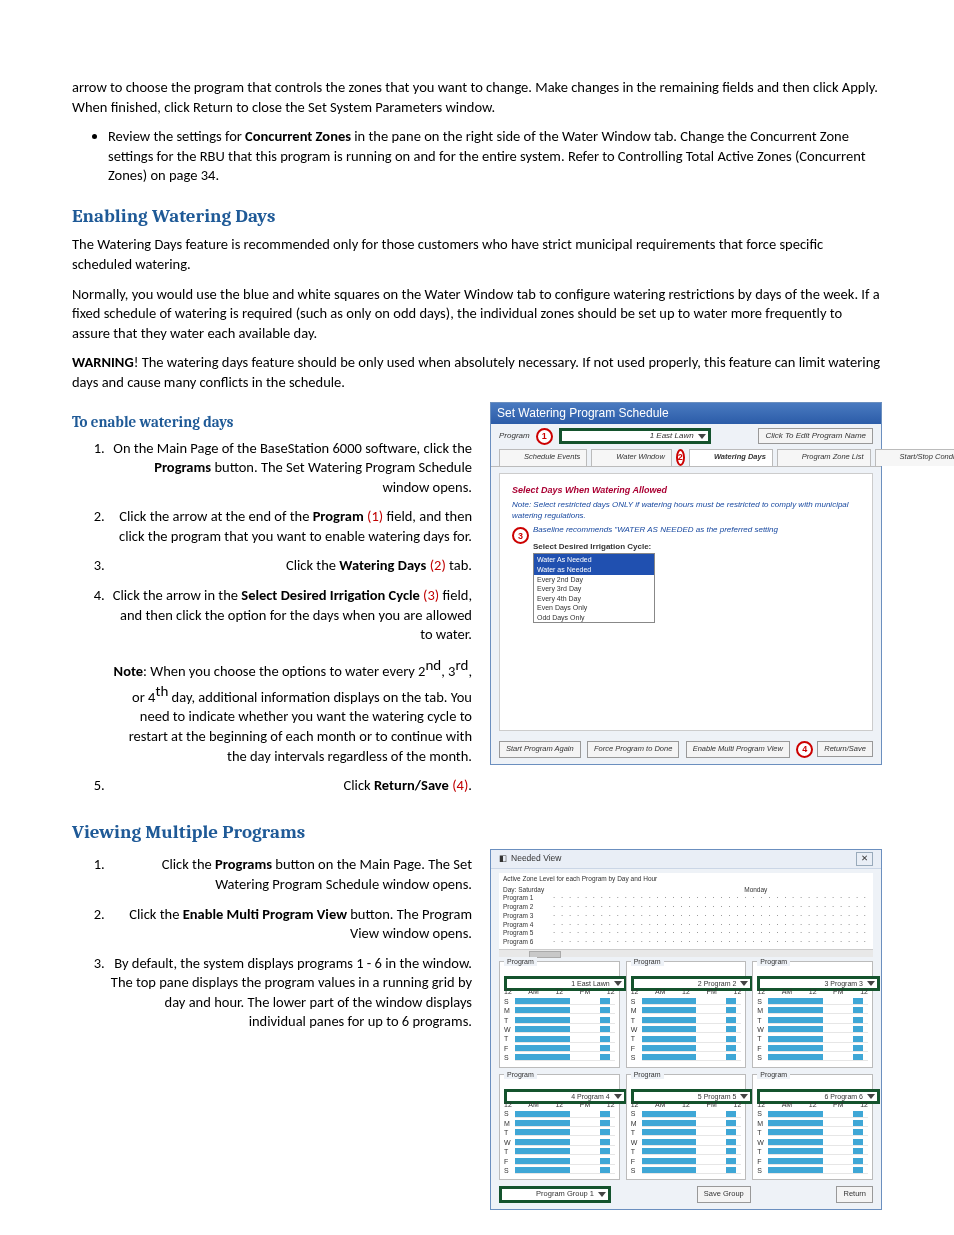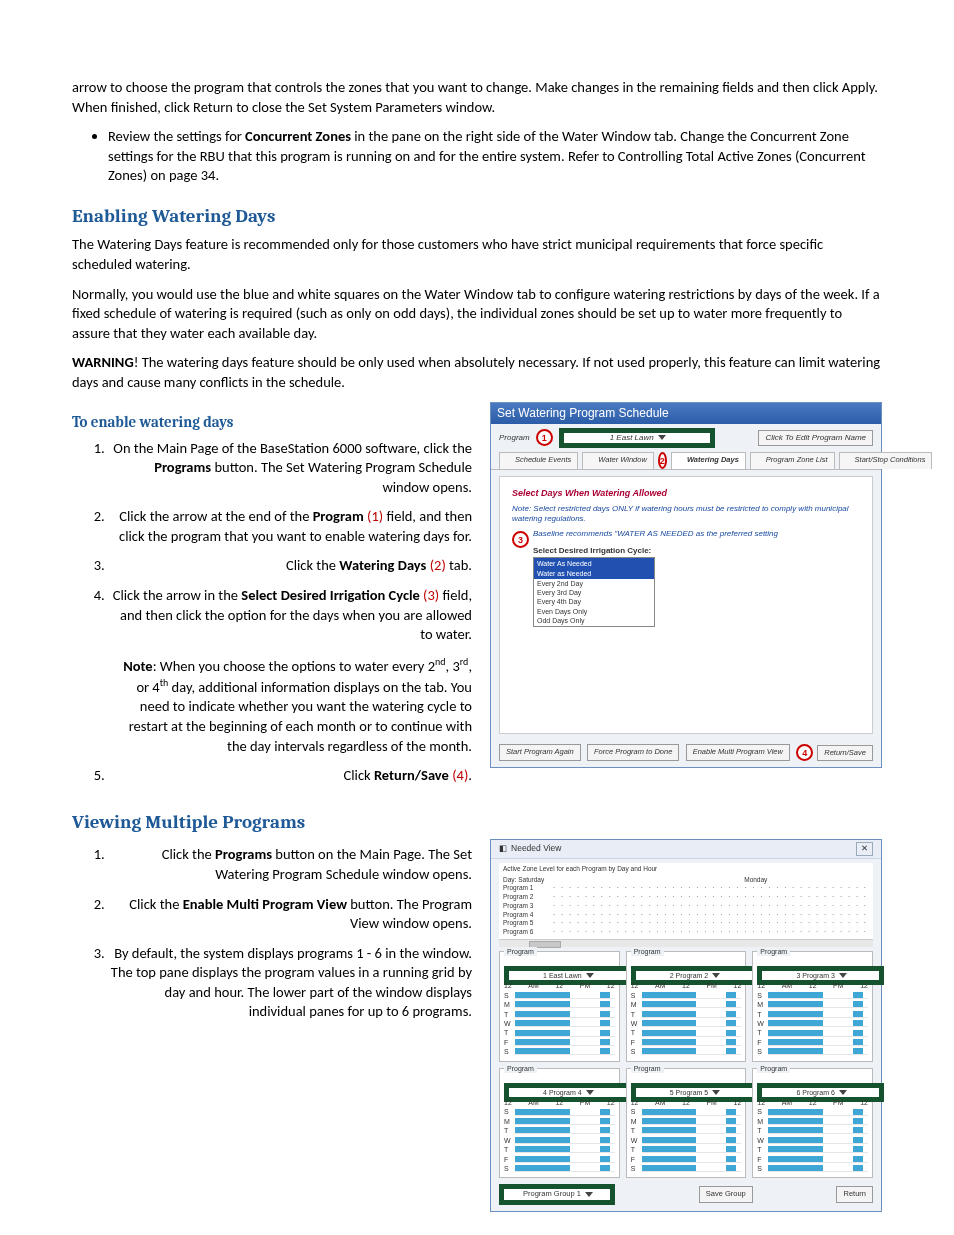--- a/index.html
+++ b/index.html
@@ -28,41 +28,41 @@
   }
   p { margin: 6px 0 10px 0; }
   ul.bullet { list-style: disc; padding-left: 36px; margin: 6px 0 14px 0; }
   ul.bullet li { padding-left: 0; margin-bottom: 18px; }
   ol { padding-left: 36px; margin: 6px 0 10px 0; text-align: right; }
   ol li { margin-bottom: 10px; padding-left: 0; }
   .two-col { display: flex; gap: 18px; align-items: flex-start; }
   .col-left { flex: 1 1 0; }
   .col-right { flex: 0 0 auto; }
   .red { color: #c00000; }
-  .super { font-size: 10px; vertical-align: super; }
+  .super { font-size: 15px; vertical-align: super; }
   .footer { color: #595959; letter-spacing: 2px; font-size: 13px; margin-top: 28px; }
   .footer .pagenum { letter-spacing: normal; font-weight: normal; color: #000; text-align: center; }
   .shot {
     border: 1px solid #6b8fbf;
     background: #eef2f7;
     font-family: Arial, sans-serif;
     font-size: 8px;
     color: #333;
   }
   .shot1 { width: 390px; }
   .shot2 { width: 390px; }
   .titlebar {
     background: linear-gradient(#4a7ac0, #2b5ca8);
     color: #fff; font-size: 12px; padding: 2px 6px;
   }
   .toolbar { padding: 4px 8px; display:flex; align-items:center; gap:6px; font-style:italic; }
-  .combo { border:5px solid #14532d; background:#fff; display:inline-flex; align-items:center; justify-content:center; padding:0 2px 0 4px; }
+  .combo { border:3px solid #14532d; background:#fff; display:inline-flex; align-items:center; justify-content:flex-end; padding:0 2px 0 4px; }
   .combo .arrow { border-left:4px solid transparent; border-right:4px solid transparent; border-top:5px solid #444; margin-left:4px; }
   .tabs { display:flex; gap:4px; padding: 0 8px; border-bottom:1px solid #bbb; font-style:italic; font-size:7.5px; }
-  .tab { padding:2px 6px 1px 15px; border:1px solid #bbb; border-bottom:none; background:#f6f6f6; white-space:nowrap; }
+  .tab { padding:2px 6px 1px 24px; border:1px solid #bbb; border-bottom:none; background:#f6f6f6; white-space:nowrap; }
   .tab.active { background:#fff; font-weight:bold; }
   .callout {
     display:inline-flex; align-items:center; justify-content:center;
     width:13px; height:13px; border:2px solid #c00; border-radius:50%;
     color:#c00; font-weight:bold; font-size:9px; font-style:normal;
     background:#fff;
   }
   .innerpane { padding: 10px 12px 6px 12px; background:#fff; margin:6px 8px; border:1px solid #ccc; height:240px; position:relative; }
   .sectitle { color:#aa0033; font-weight:bold; font-style:italic; font-size:9px; }
   .secnote { color:#1a4aa0; font-style:italic; font-size:8px; margin:4px 0 6px 0; }

